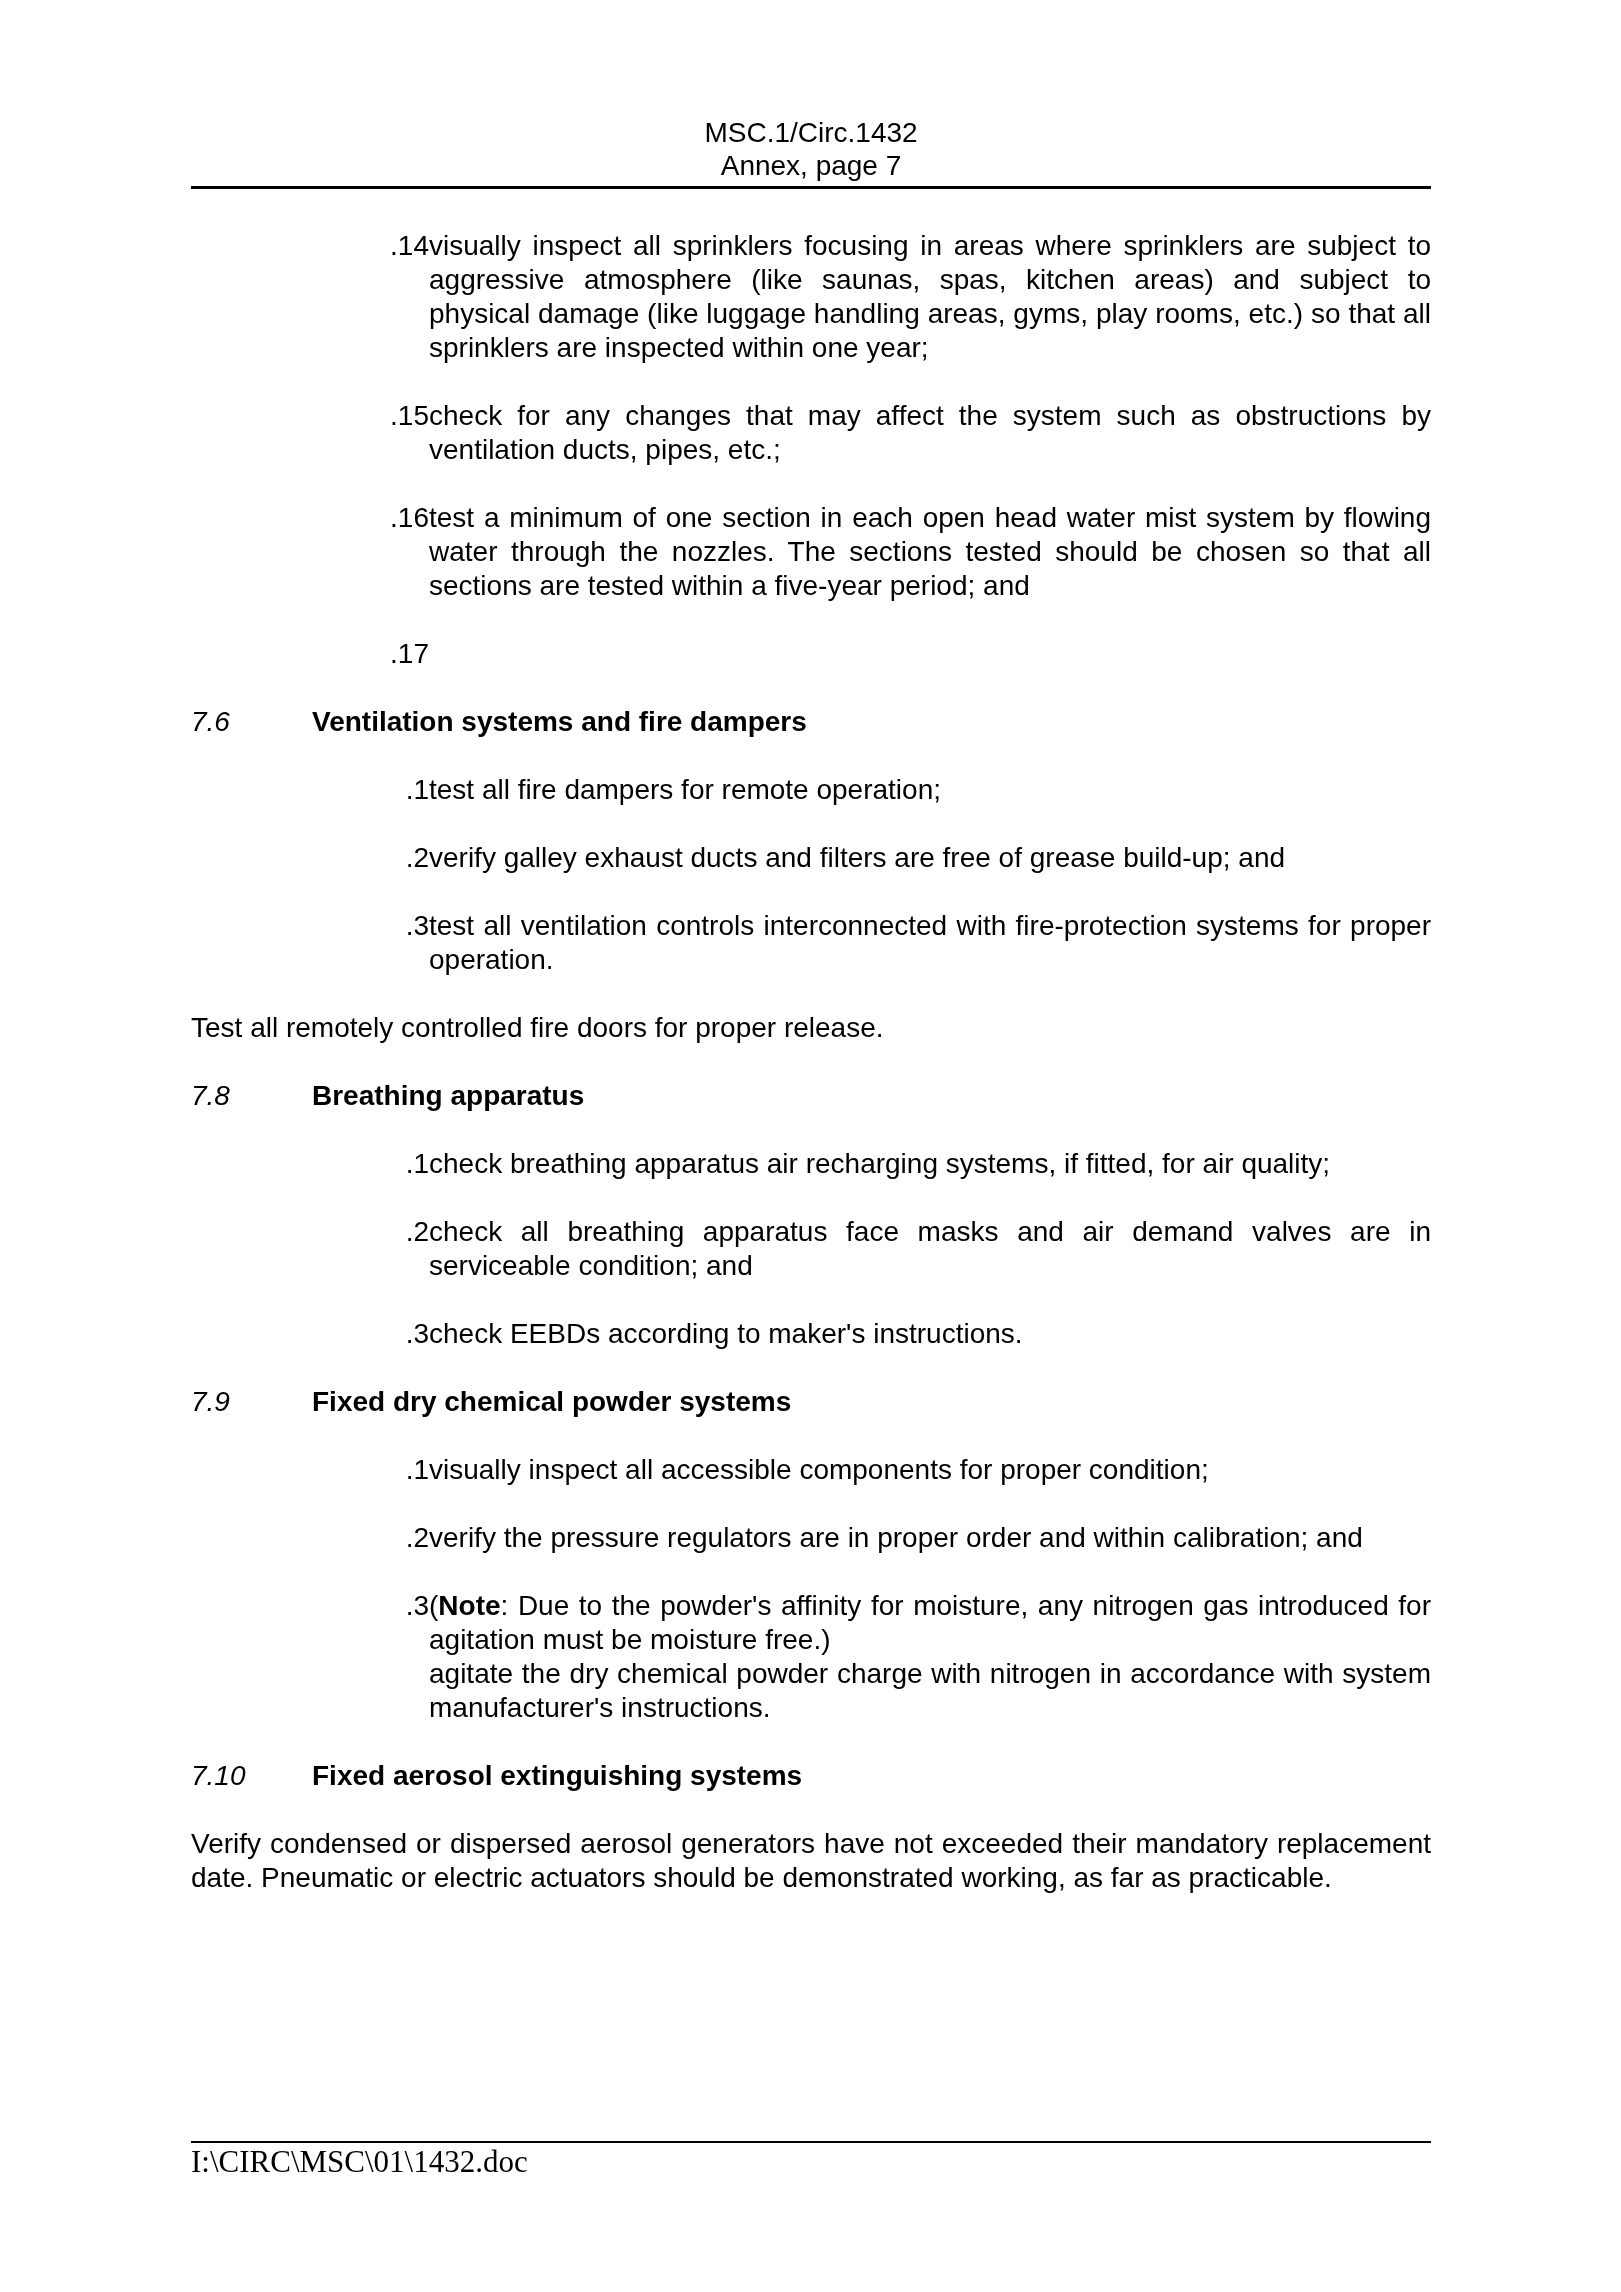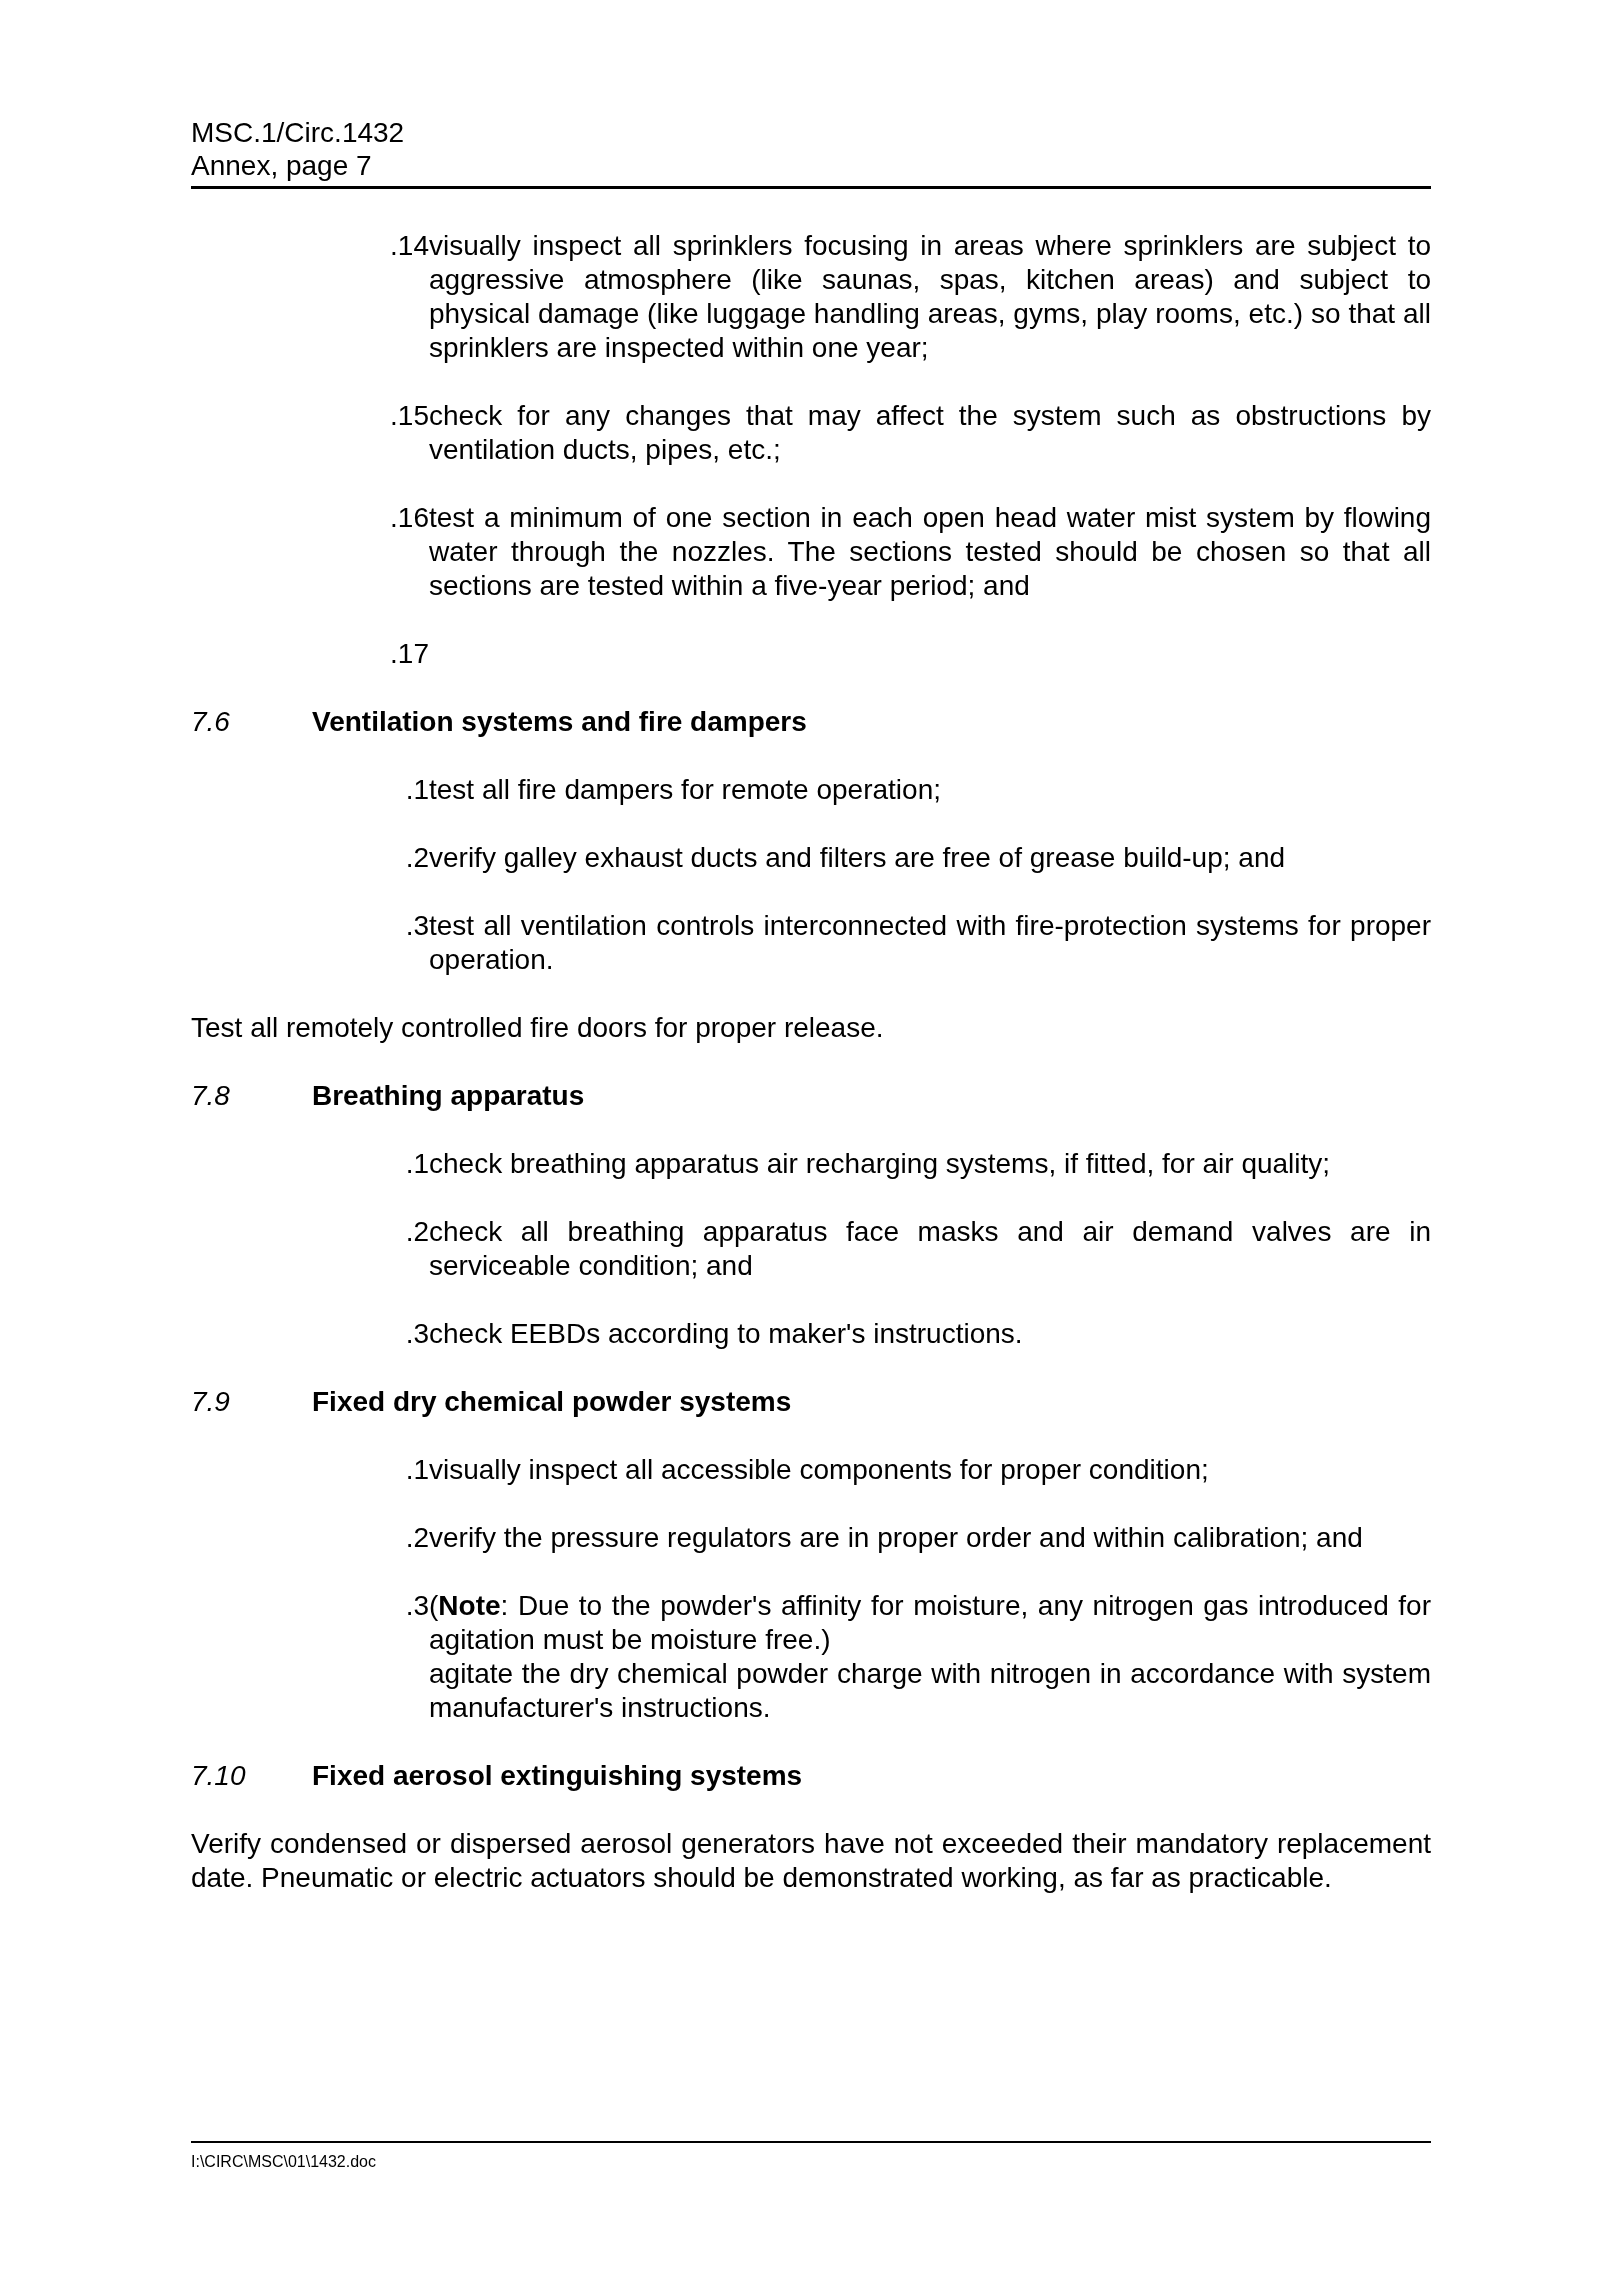--- a/index.html
+++ b/index.html
@@ -18,21 +18,21 @@
     line-height: 34px;
     overflow: hidden;
   }
   .content {
     position: absolute;
     left: 191px;
     top: 116px;
     width: 1240px;
   }
   .doc-header {
-    text-align: left;
+    text-align: center;
     line-height: 33px;
   }
   .top-rule {
     height: 0;
     border: none;
     border-top: 3.9px solid #000000;
     margin: 3.9px 0 0 0;
   }
   .blocks {
     margin-top: 40px;
@@ -75,23 +75,24 @@
     top: 2141px;
     width: 1240px;
   }
   .footer-rule {
     height: 0;
     border: none;
     border-top: 2.9px solid #000000;
     margin: 0;
   }
   .file-path {
-    font-size: 16px;
+    font-size: 31px;
     line-height: 29px;
     margin-top: 3.9px;
+    font-family: Liberation Serif, serif;
   }
 </style>
 </head>
 <body>
 
 <div class="page">
   <div class="content">
 
     <div class="doc-header">
       <div>MSC.1/Circ.1432</div>

